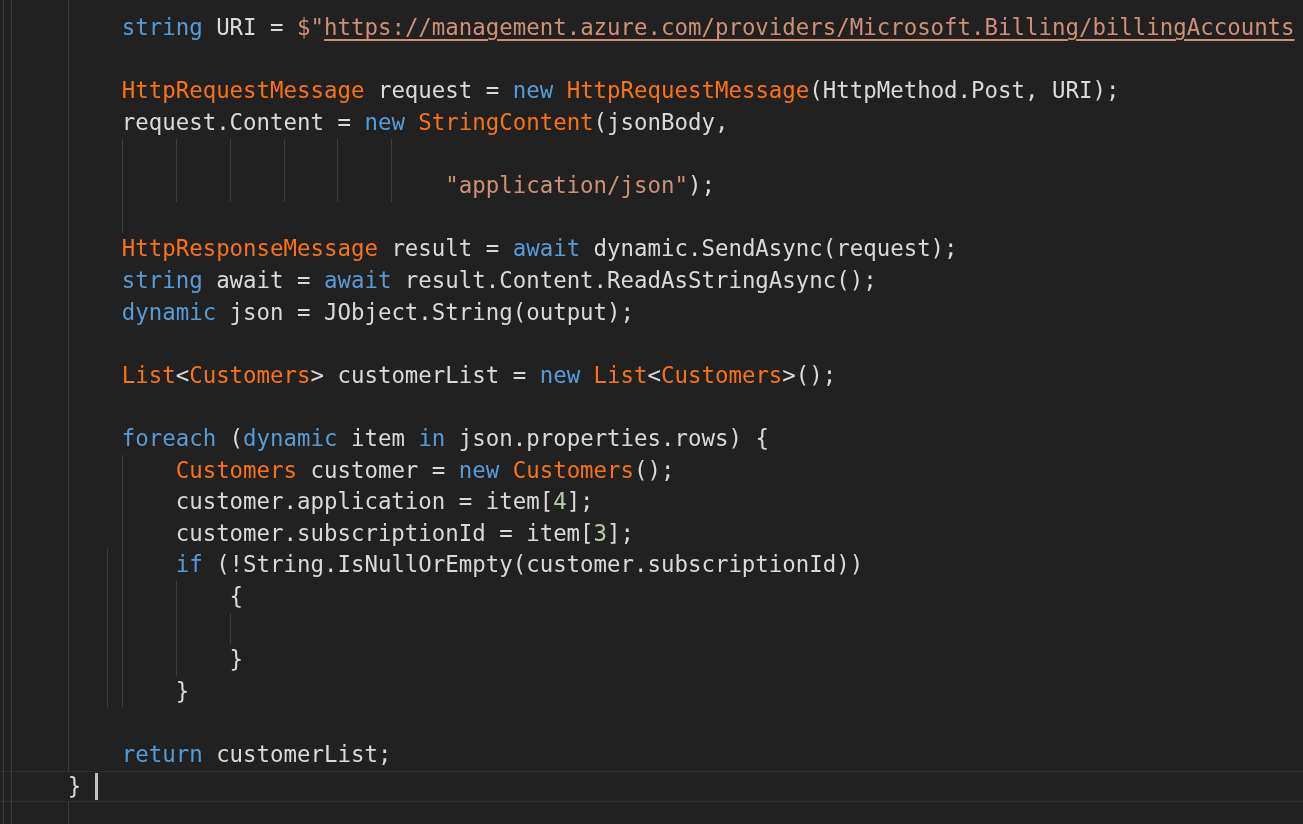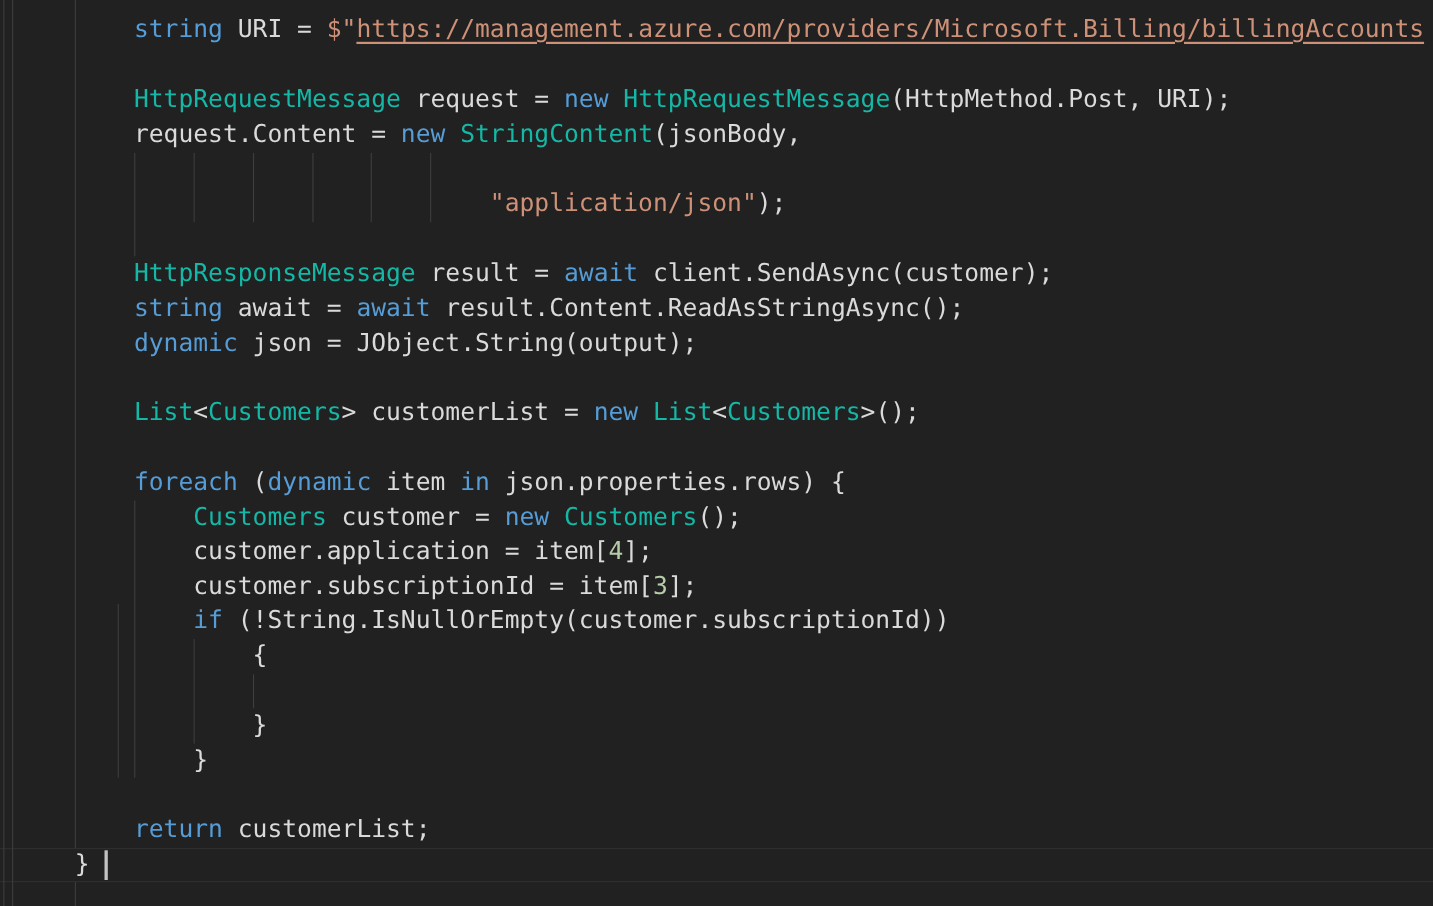--- a/index.html
+++ b/index.html
@@ -26,21 +26,21 @@
   }
   .line {
     position: absolute;
     white-space: pre;
     height: 31.6px;
     line-height: 31.6px;
     color: #dadada;
   }
   .tk-plain  { color: #dadada; }
   .tk-keyword{ color: #569cd6; }
-  .tk-type   { color: #14b8a6; }
+  .tk-type   { color: #f97316; }
   .tk-string { color: #ce9178; }
   .tk-number { color: #b5cea8; }
   .tk-link   { color: #ce9178; text-decoration: underline; text-underline-offset: 4px; }
   .indent-guide {
     position: absolute;
     width: 1px;
     background: #3e3e3e;
   }
   .current-line {
     position: absolute;
@@ -78,21 +78,21 @@
       <div class="indent-guide" style="left: 175.68px; top: 581px; height: 94.8px;"></div>
       <div class="indent-guide" style="left: 229.6px; top: 612.6px; height: 31.6px;"></div>
       <div class="line" style="left: -40px; top: -19.4px;"></div>
       <div class="line" style="left: -40px; top: 12.2px;"><span>            </span><span class="tk-keyword">string</span><span class="tk-plain"> URI = </span><span class="tk-string">$"</span><span class="tk-link">https://management.azure.com/providers/Microsoft.Billing/billingAccounts</span></div>
       <div class="line" style="left: -40px; top: 43.8px;"></div>
       <div class="line" style="left: -40px; top: 75.4px;"><span>            </span><span class="tk-type">HttpRequestMessage</span><span class="tk-plain"> request = </span><span class="tk-keyword">new</span><span class="tk-plain"> </span><span class="tk-type">HttpRequestMessage</span><span class="tk-plain">(HttpMethod.Post, URI);</span></div>
       <div class="line" style="left: -40px; top: 107px;"><span>            </span><span class="tk-plain">request.Content = </span><span class="tk-keyword">new</span><span class="tk-plain"> </span><span class="tk-type">StringContent</span><span class="tk-plain">(jsonBody,</span></div>
       <div class="line" style="left: -40px; top: 138.6px;"><span>                                    </span></div>
       <div class="line" style="left: -40px; top: 170.2px;"><span>                                    </span><span class="tk-string">"application/json"</span><span class="tk-plain">);</span></div>
       <div class="line" style="left: -40px; top: 201.8px;"></div>
-      <div class="line" style="left: -40px; top: 233.4px;"><span>            </span><span class="tk-type">HttpResponseMessage</span><span class="tk-plain"> result = </span><span class="tk-keyword">await</span><span class="tk-plain"> client.SendAsync(customer);</span></div>
+      <div class="line" style="left: -40px; top: 233.4px;"><span>            </span><span class="tk-type">HttpResponseMessage</span><span class="tk-plain"> result = </span><span class="tk-keyword">await</span><span class="tk-plain"> dynamic.SendAsync(request);</span></div>
       <div class="line" style="left: -40px; top: 265px;"><span>            </span><span class="tk-keyword">string</span><span class="tk-plain"> await = </span><span class="tk-keyword">await</span><span class="tk-plain"> result.Content.ReadAsStringAsync();</span></div>
       <div class="line" style="left: -40px; top: 296.6px;"><span>            </span><span class="tk-keyword">dynamic</span><span class="tk-plain"> json = JObject.String(output);</span></div>
       <div class="line" style="left: -40px; top: 328.2px;"></div>
       <div class="line" style="left: -40px; top: 359.8px;"><span>            </span><span class="tk-type">List</span><span class="tk-plain">&lt;</span><span class="tk-type">Customers</span><span class="tk-plain">&gt; customerList = </span><span class="tk-keyword">new</span><span class="tk-plain"> </span><span class="tk-type">List</span><span class="tk-plain">&lt;</span><span class="tk-type">Customers</span><span class="tk-plain">&gt;();</span></div>
       <div class="line" style="left: -40px; top: 391.4px;"></div>
       <div class="line" style="left: -40px; top: 423px;"><span>            </span><span class="tk-keyword">foreach</span><span class="tk-plain"> (</span><span class="tk-keyword">dynamic</span><span class="tk-plain"> item </span><span class="tk-keyword">in</span><span class="tk-plain"> json.properties.rows) {</span></div>
       <div class="line" style="left: -40px; top: 454.6px;"><span>                </span><span class="tk-type">Customers</span><span class="tk-plain"> customer = </span><span class="tk-keyword">new</span><span class="tk-plain"> </span><span class="tk-type">Customers</span><span class="tk-plain">();</span></div>
       <div class="line" style="left: -40px; top: 486.2px;"><span>                </span><span class="tk-plain">customer.application = item[</span><span class="tk-number">4</span><span class="tk-plain">];</span></div>
       <div class="line" style="left: -40px; top: 517.8px;"><span>                </span><span class="tk-plain">customer.subscriptionId = item[</span><span class="tk-number">3</span><span class="tk-plain">];</span></div>
       <div class="line" style="left: -40px; top: 549.4px;"><span>                </span><span class="tk-keyword">if</span><span class="tk-plain"> (!String.IsNullOrEmpty(customer.subscriptionId))</span></div>

